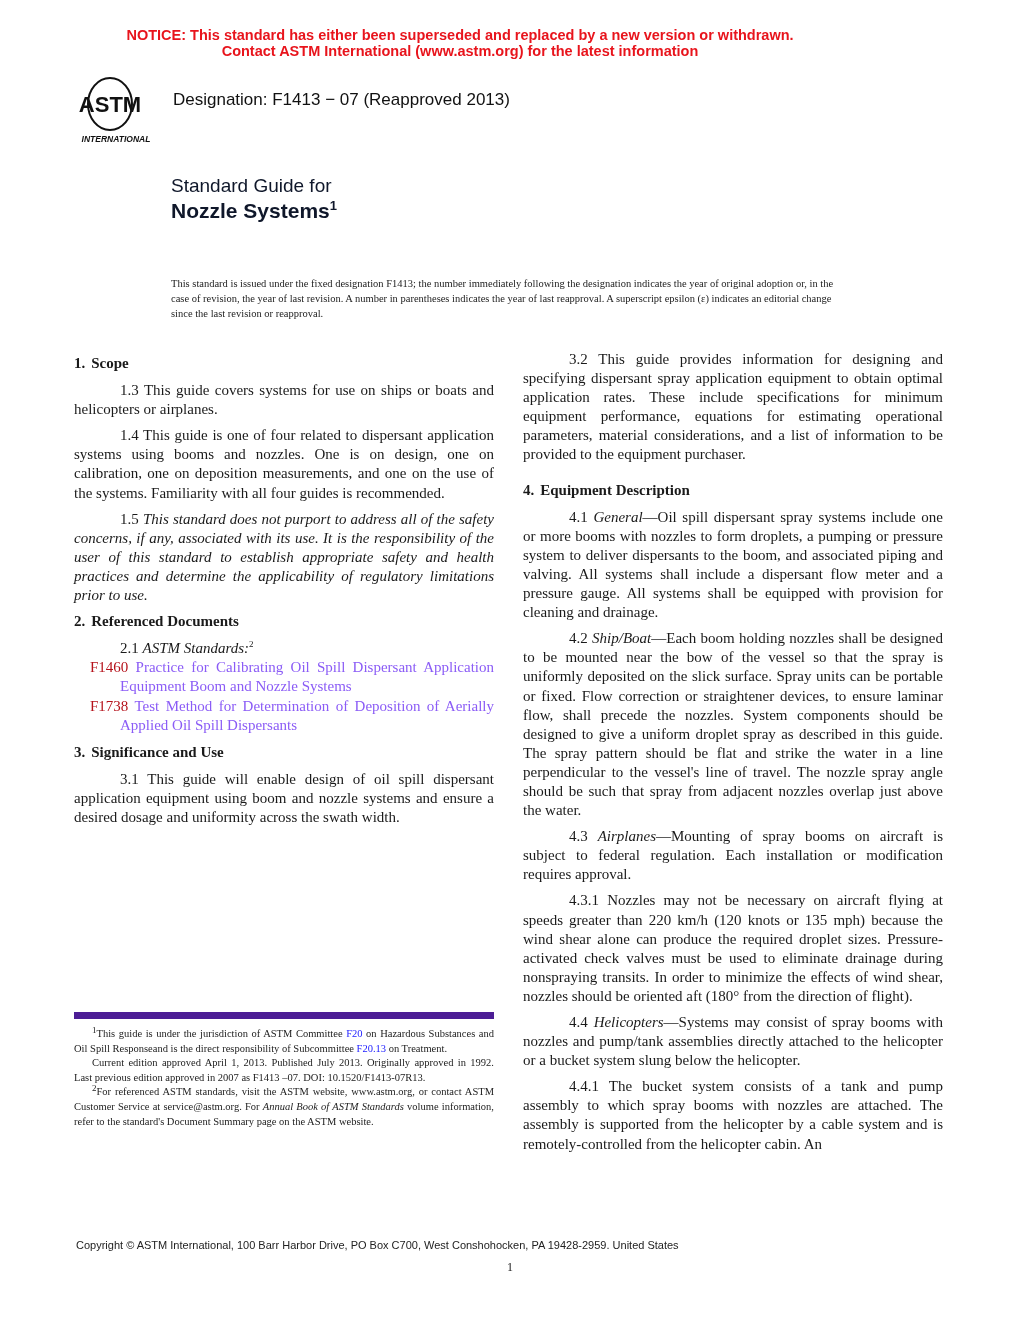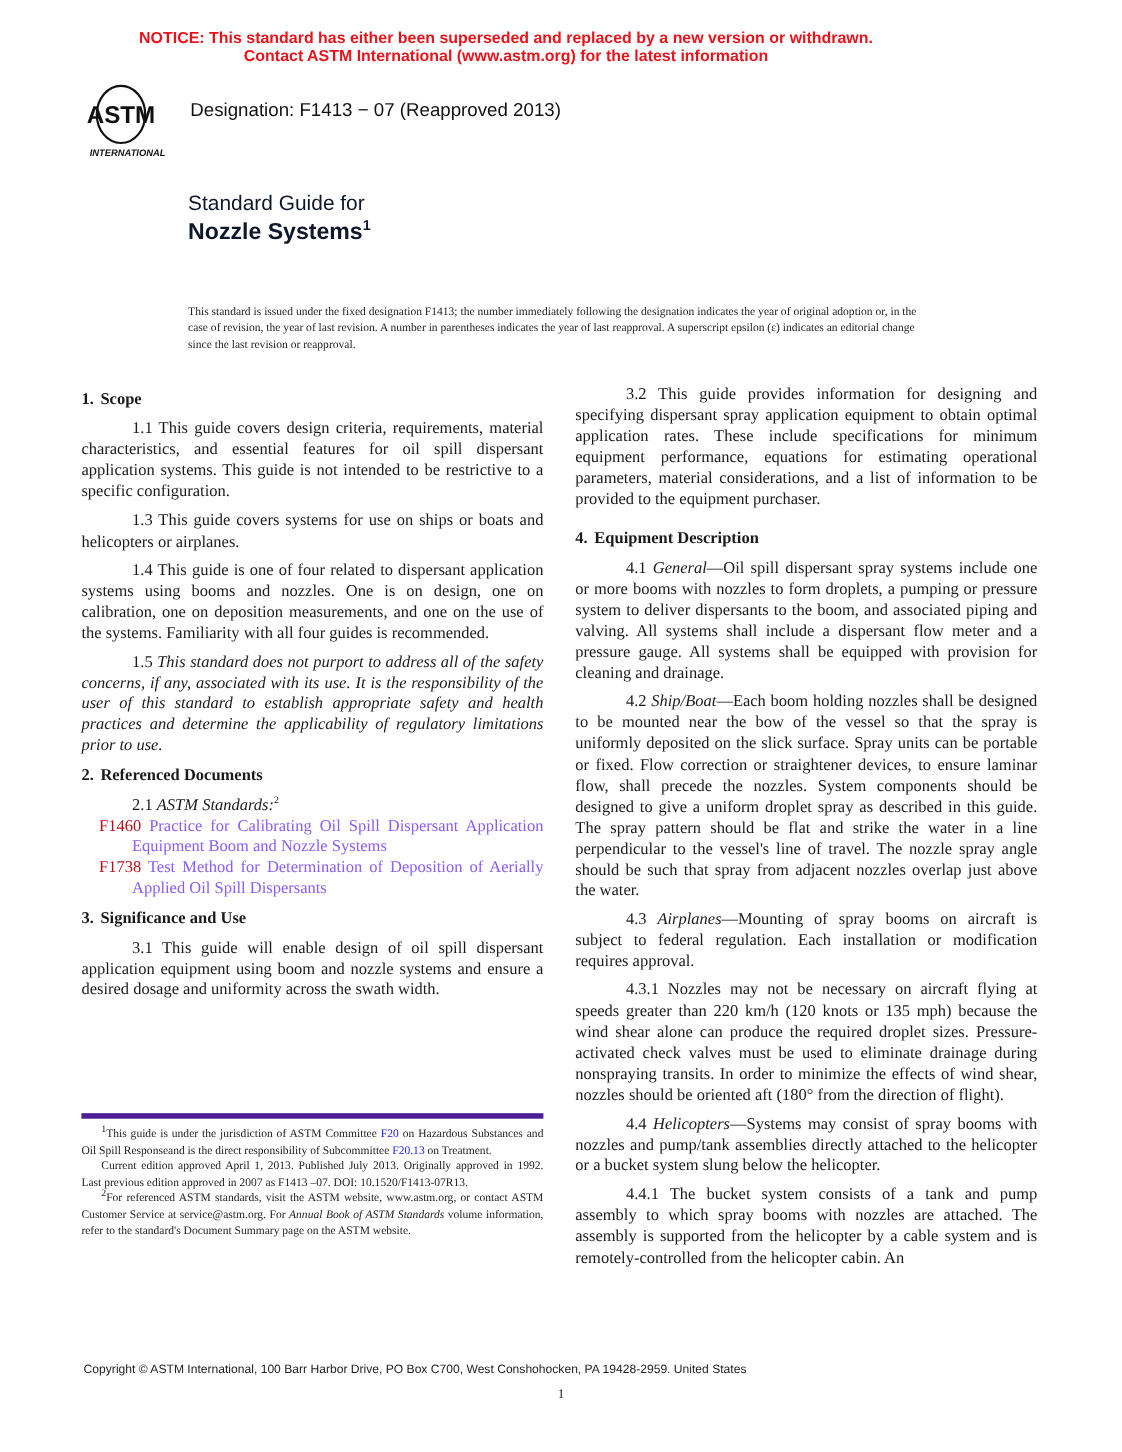--- a/index.html
+++ b/index.html
@@ -20,21 +20,21 @@
     line-height: 19.1px; color: #1a1a1a; text-align: justify; }
   .col-left { left: 74px; }
   .col-right { left: 523px; }
   .col p { margin: 0 0 7px 0; text-indent: 46px; }
   .col h2 { font-size: 15px; font-weight: bold; margin: 4px 0 8px 0; }
   .col h2 .num { margin-right: 6px; }
   .ref { margin: 0 0 0 0; padding-left: 46px; text-indent: -30px; }
   .ref .code { color: #b5121b; }
   .ref .rt { color: #8b5cf6; }
   .it { font-style: italic; }
-  .footnotes { position: absolute; left: 74px; top: 1012px; width: 420px; border-top: 5px solid #4c1d95;
+  .footnotes { position: absolute; left: 74px; top: 1012px; width: 420px; border-top: 7px solid #4c1d95;
     font-family: "Liberation Serif", serif; font-size: 10.5px; line-height: 14.6px; color: #222; text-align: justify; padding-top: 8px; }
   .footnotes .fn { text-indent: 18px; margin: 0; }
   .footnotes .link { color: #1a1aff; }
   .copyright { position: absolute; left: 76px; top: 1239px; font-family: "Liberation Sans", sans-serif; font-size: 11px; color: #222; }
   .pagenum { position: absolute; left: 507px; top: 1260px; font-family: "Liberation Serif", serif; font-size: 12px; color: #222; }
   sup { font-size: 9px; vertical-align: super; line-height: 0; }
 </style>
 </head>
 <body>
 
@@ -55,21 +55,20 @@
 
 <div class="title-block">
   <div class="title-l1">Standard Guide for</div>
   <div class="title-l2"><span>Nozzle Systems</span><sup>1</sup></div>
 </div>
 
 <div class="issuance">This standard is issued under the fixed designation F1413; the number immediately following the designation indicates the year of original adoption or, in the case of revision, the year of last revision. A number in parentheses indicates the year of last reapproval. A superscript epsilon (ε) indicates an editorial change since the last revision or reapproval.</div>
 
 <div class="col col-left">
   <h2><span class="num">1.</span><span>Scope</span></h2>
-  <p>1.1 This guide covers design criteria, requirements, material characteristics, and essential features for oil spill dispersant application systems. This guide is not intended to be restrictive to a specific configuration.</p>
   <p>1.3 This guide covers systems for use on ships or boats and helicopters or airplanes.</p>
   <p>1.4 This guide is one of four related to dispersant application systems using booms and nozzles. One is on design, one on calibration, one on deposition measurements, and one on the use of the systems. Familiarity with all four guides is recommended.</p>
   <p><span>1.5</span> <span class="it">This standard does not purport to address all of the safety concerns, if any, associated with its use. It is the responsibility of the user of this standard to establish appropriate safety and health practices and determine the applicability of regulatory limitations prior to use.</span></p>
 
   <h2><span class="num">2.</span><span>Referenced Documents</span></h2>
   <p style="margin-bottom:0"><span>2.1</span> <span class="it">ASTM Standards:</span><sup>2</sup></p>
   <div class="ref"><span class="code">F1460</span> <span class="rt">Practice for Calibrating Oil Spill Dispersant Application Equipment Boom and Nozzle Systems</span></div>
   <div class="ref" style="margin-bottom:8px"><span class="code">F1738</span> <span class="rt">Test Method for Determination of Deposition of Aerially Applied Oil Spill Dispersants</span></div>
 
   <h2><span class="num">3.</span><span>Significance and Use</span></h2>

